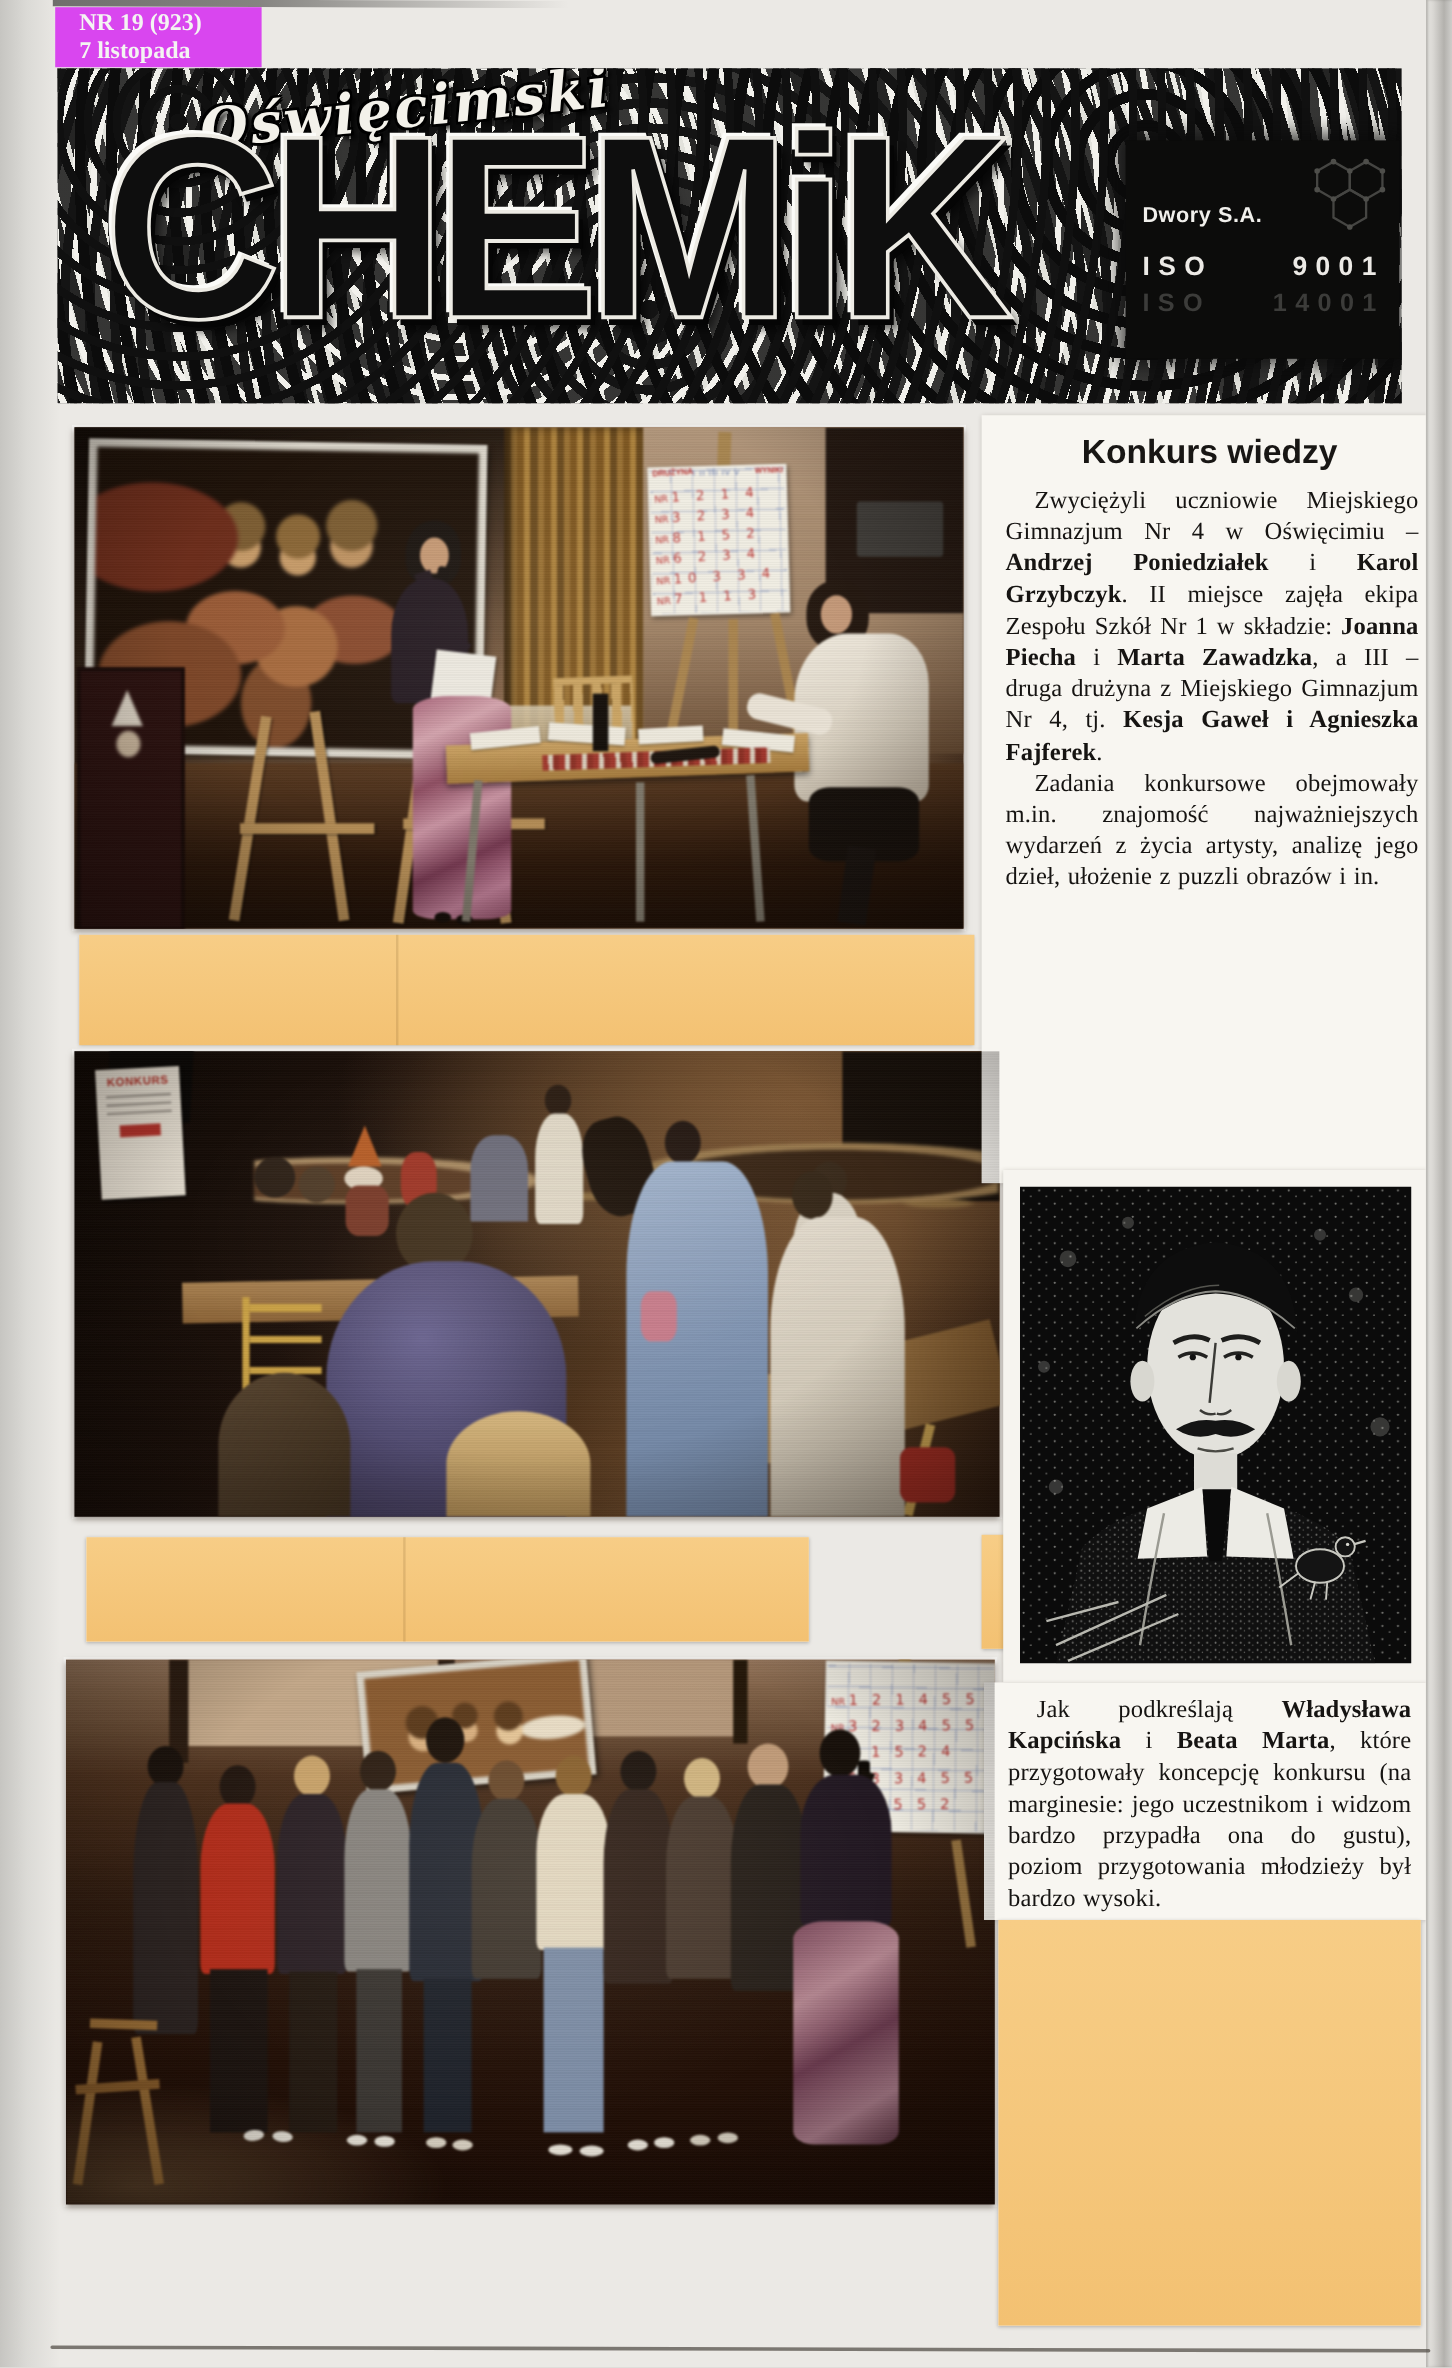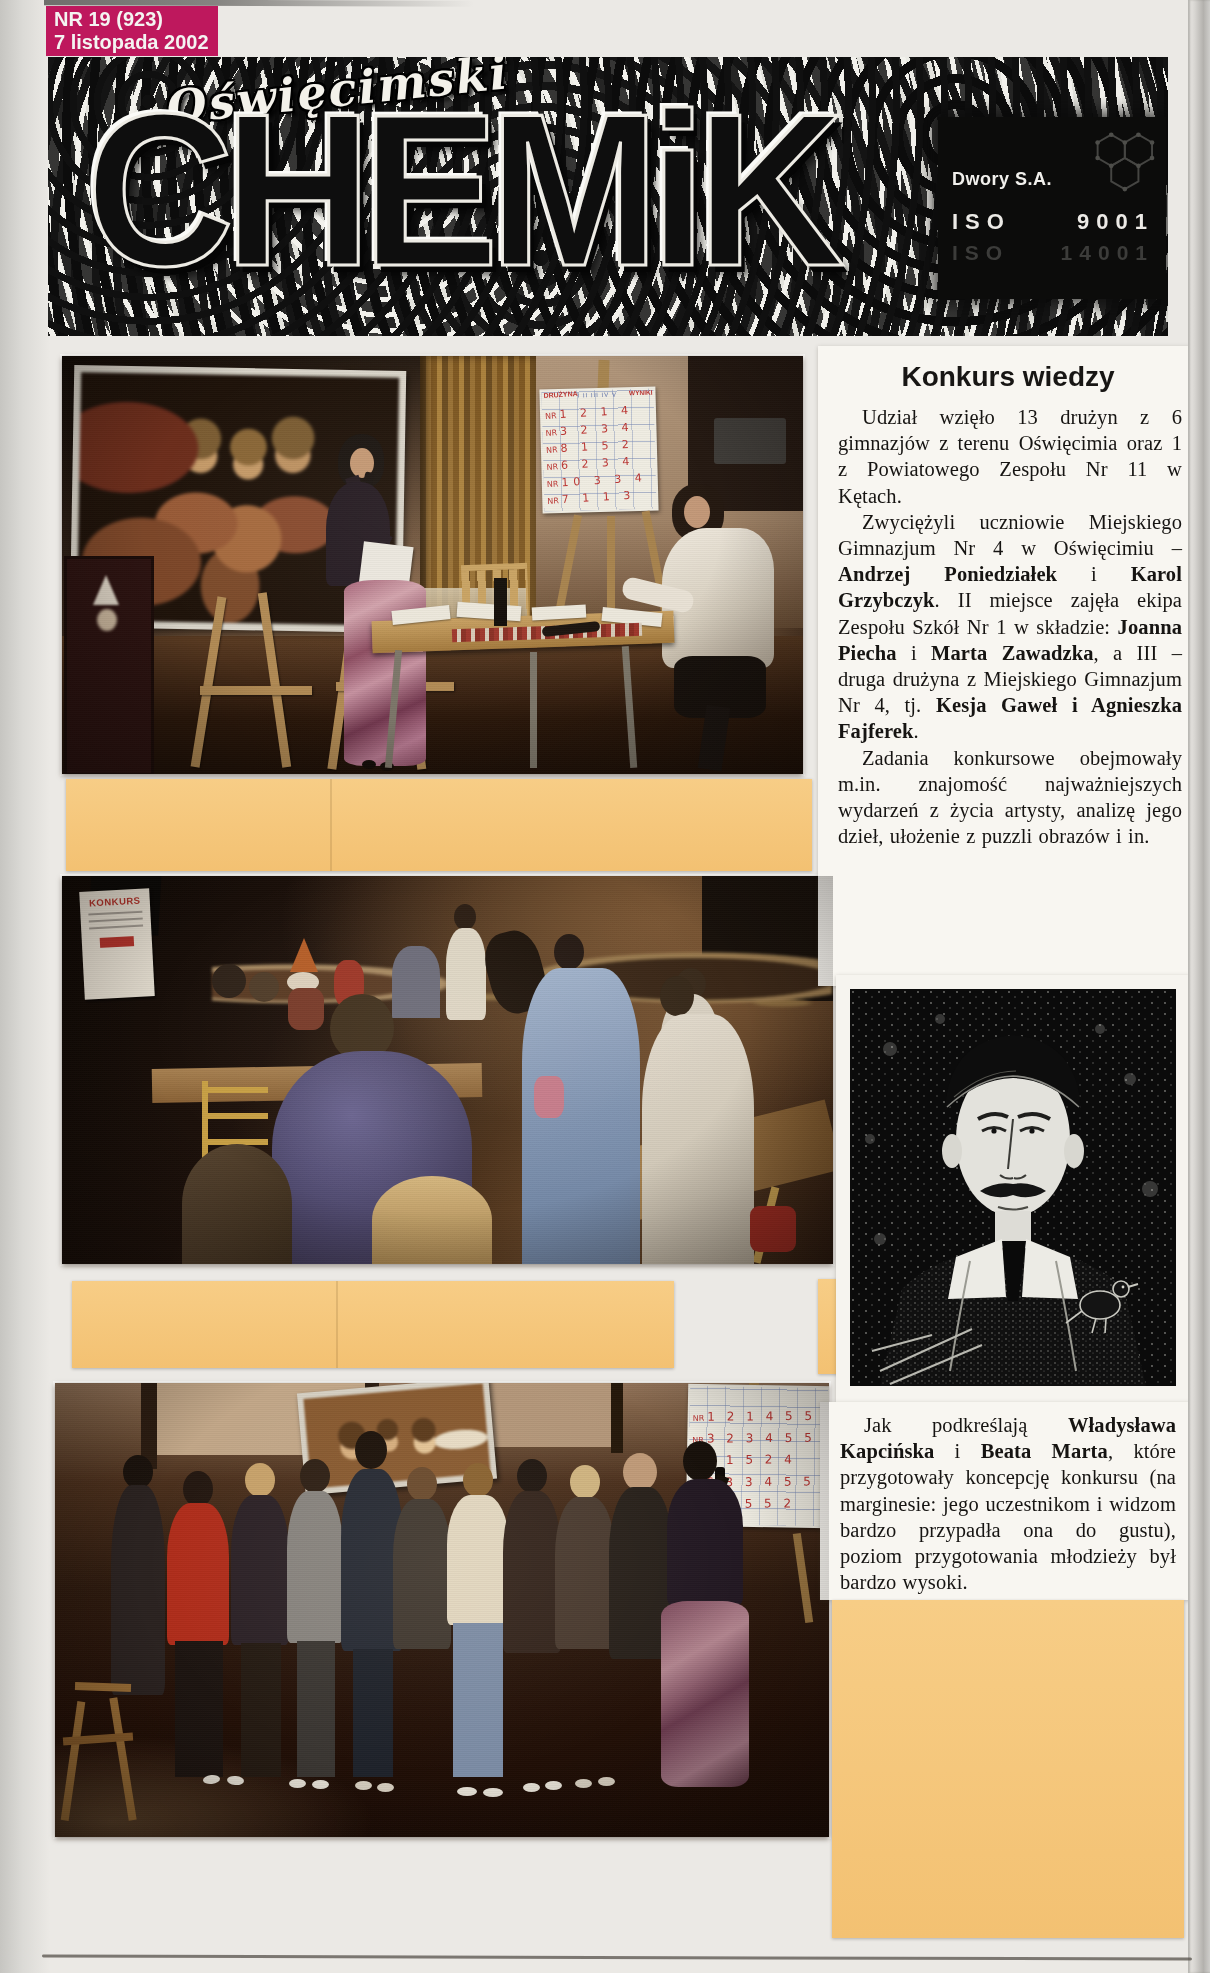--- a/index.html
+++ b/index.html
@@ -12,22 +12,22 @@
     background:linear-gradient(90deg,#c6c5c1 0%,#dbdad6 45%,#ebe9e5 100%);}
   .edge-right{right:0;top:0;width:22px;height:100%;
     background:linear-gradient(90deg,#ebe9e5 0%,#d8d6d2 30%,#b3b1ad 70%,#cfcecb 100%);
     box-shadow:inset 2px 0 2px rgba(90,88,84,.35);}
   .edge-bottom{left:42px;top:1956px;width:1150px;height:3px;background:#55504a;
     transform:rotate(.15deg);opacity:.75;border-radius:2px;}
   .top-smudge{left:44px;top:0;width:430px;height:6px;opacity:.7;transform:rotate(.2deg);
     background:linear-gradient(90deg,#3a3a38 0%,#5a5956 40%,rgba(90,89,86,0) 100%);}
 
   
-  .issue-box{left:46px;top:6px;width:172px;height:50px;background:#be185d;color:#f4f4f2;
-    padding:2px 8px;box-sizing:border-box;font-weight:bold;font-size:20px;line-height:23px;}
+  .issue-box{left:46px;top:6px;width:172px;height:50px;background:#d946ef;color:#f4f4f2;
+    padding:2px 20px;box-sizing:border-box;font-weight:bold;font-size:20px;line-height:23px;font-family:Liberation Serif, serif;}
 
   
   .masthead{left:48px;top:57px;width:1120px;height:279px;overflow:hidden;background-color:#d9d8d2;
     background-image:
       repeating-radial-gradient(circle at 9% 16%, #101010 0 7px, rgba(0,0,0,0) 7px 24px),
       repeating-radial-gradient(circle at 81% 28%, #0c0c0c 0 9px, rgba(0,0,0,0) 9px 26px),
       repeating-radial-gradient(circle at 44% 72%, #141414 0 8px, rgba(0,0,0,0) 8px 21px),
       repeating-radial-gradient(circle at 30% 40%, #f2f1ec 0 5px, rgba(255,255,255,0) 5px 16px),
       repeating-linear-gradient(75deg, rgba(12,12,12,.88) 0 9px, rgba(238,238,232,.85) 9px 13px,
         rgba(18,18,18,.82) 13px 28px, rgba(228,228,222,.8) 28px 33px);}
@@ -509,21 +509,20 @@
       <div class="b p3-ch3"></div>
       <div class="b p3-ch4"></div>
     </div>
   </div>
 
   <div class="b paper article-paper">
     <div class="art-title">
       <div>Konkurs wiedzy</div>
     </div>
     <div class="art-body">
-      <p>Udział wzięło 13 drużyn z 6 gimnazjów z terenu Oświęcimia oraz 1 z Powiatowego Zespołu Nr 11 w Kętach.</p>
       <p><span>Zwyciężyli uczniowie Miejskiego Gimnazjum Nr 4 w Oświęcimiu – </span><b>Andrzej Poniedziałek</b><span> i </span><b>Karol Grzybczyk</b><span>. II miejsce zajęła ekipa Zespołu Szkół Nr 1 w składzie: </span><b>Joanna Piecha</b><span> i </span><b>Marta Zawadzka</b><span>, a III – druga drużyna z Miejskiego Gimnazjum Nr 4, tj. </span><b>Kesja Gaweł i Agnieszka Fajferek</b><span>.</span></p>
       <p>Zadania konkursowe obejmowały m.in. znajomość najważniejszych wydarzeń z życia artysty, analizę jego dzieł, ułożenie z puzzli obrazów i in.</p>
     </div>
   </div>
 
   <div class="b portrait-paper">
     <div class="portrait-img">
       <svg width="326" height="397" viewBox="0 0 326 397">
         <defs>
           <pattern id="sp" width="13" height="11" patternUnits="userSpaceOnUse">

